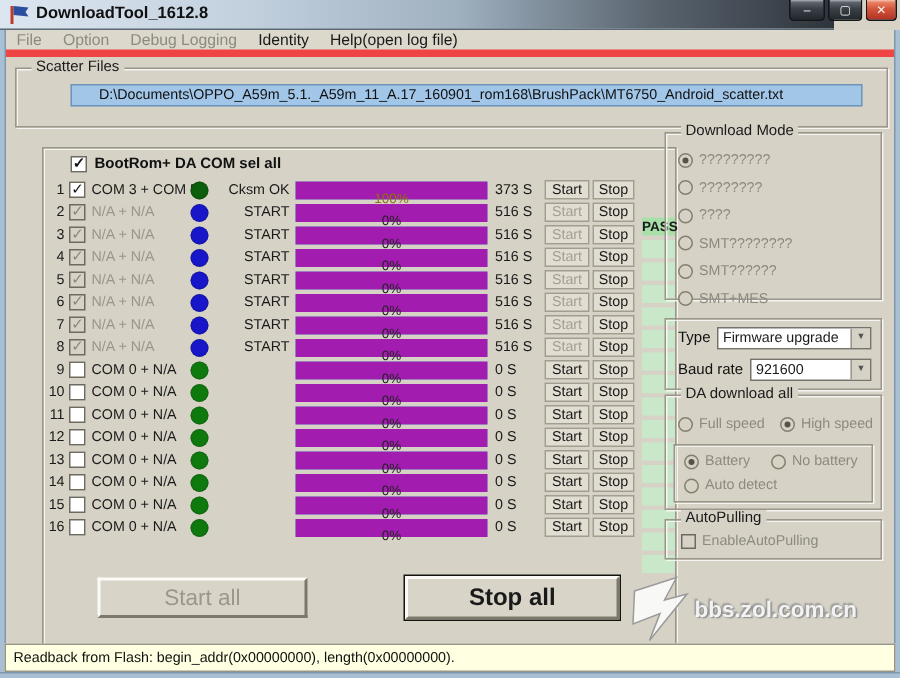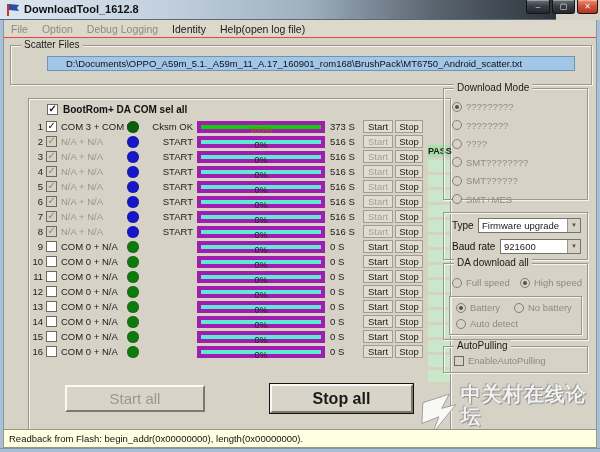--- a/index.html
+++ b/index.html
@@ -16,21 +16,21 @@
   .winbtn { position:absolute; top:0; height:14px; border:1px solid #14171a; border-top:none;
     border-radius:0 0 3px 3px; color:#f2f2f2; font-size:8px; line-height:13px; text-align:center;
     background:linear-gradient(#6a717a,#3a4047 45%,#23282d); box-shadow:inset 0 1px 0 rgba(255,255,255,.35); }
   .winbtn.close { background:linear-gradient(#ef9070,#d4553c 45%,#b23324); }
   .border-left  { position:absolute; left:0; top:20px; width:4px; height:428px; background:#a9bfd4; box-shadow:inset -1px 0 0 #7e97ad; }
   .border-right { position:absolute; right:0; top:20px; width:4px; height:428px; background:#a9bfd4; box-shadow:inset 1px 0 0 #7e97ad; }
   .border-bottom{ position:absolute; left:0; bottom:0; width:600px; height:4px; background:#a9bfd4; box-shadow:inset 0 1px 0 #7e97ad; }
 
   
   .menubar { position:absolute; left:4px; top:20px; width:592px; height:18px; background:#dcd8cc;
-    border-bottom:1px solid #ef4444; display:flex; align-items:center; }
+    border-bottom:5px solid #ef4444; display:flex; align-items:center; }
   .menu-item { padding:0 7px; font-size:10.5px; height:18px; line-height:18px; cursor:default; }
   .menu-item.disabled { color:#8d8a80; }
 
   
   .groupbox { position:absolute; border:1px solid #9a968a;
     box-shadow:inset 1px 1px 0 rgba(255,255,255,.75), 1px 1px 0 rgba(255,255,255,.75); }
   .grouplabel { position:absolute; top:-7px; left:10px; background:#d6d2c6; padding:0 3px; font-size:10px; }
 
   
   .scatter-path { position:absolute; left:36px; top:10px; width:528px; height:15px;
@@ -51,21 +51,21 @@
   .select-all { position:absolute; left:18px; top:5px; display:flex; align-items:center; gap:5px;
     font-weight:bold; font-size:10px; color:#111; }
   .rows { position:absolute; left:2px; top:20px; width:419px; }
   .row { display:flex; align-items:center; height:15px; }
   .c-num { width:12px; text-align:right; font-size:9.5px; flex:none; }
   .c-cb { margin-left:3px; }
   .c-com { width:58px; margin-left:4px; font-size:9.5px; white-space:nowrap; flex:none; }
   .c-com.dim { color:#9a968c; }
   .c-dot { width:12px; height:12px; border-radius:50%; margin-left:8px; flex:none; box-shadow:inset 0 0 1px rgba(0,0,0,.6); }
   .c-status { width:56px; margin-left:2px; text-align:right; font-size:9.5px; padding-right:4px; flex:none; }
-  .c-bar { width:128px; height:12px; border:4px solid #a21caf; background:#5eead4; position:relative; flex:none; }
+  .c-bar { width:128px; height:12px; border:6px solid #a21caf; background:#5eead4; position:relative; flex:none; }
   .c-fill { position:absolute; left:0; top:0; bottom:0; }
   .c-barlabel { position:absolute; left:0; right:0; text-align:center; font-size:9px; line-height:11px; }
   .c-time { width:31px; margin-left:5px; font-size:9.5px; flex:none; white-space:nowrap; }
   .c-btn { width:30px; height:13px; margin-left:2px; font-size:9.5px; line-height:11px; text-align:center;
     background:#e2ddd1; border:1px solid #a19d91; flex:none; cursor:default; }
   .c-btn.dis { color:#a39f94; }
   .c-btn.stop { width:28px; }
   .c-badge { width:22px; height:12px; margin-left:5px; font-size:9px; font-weight:bold; text-align:center;
     line-height:12px; flex:none;margin-top:48px; }
 
@@ -459,21 +459,20 @@
   </div>
 
   <div class="bigbtn disabled" style="left:65px; top:385px; width:140px; height:27px; font-size:15px; line-height:23px;">Start all</div>
   <div class="bigbtn default" style="left:270px; top:384px; width:143px; height:29px; font-size:16px; line-height:25px;">Stop all</div>
 
   <div class="watermark">
     <svg width="40" height="46" viewBox="0 0 40 46">
       <path d="M3 11 L31 2 L23 17 L38 13 L13 44 L20 26 L2 33 Z" fill="rgba(252,252,252,0.9)" stroke="#9a9a9a" stroke-width="1"></path>
     </svg>
     <div>
-      <div class="wm-text wm-cn">中关村在线论坛</div>
       <div class="wm-text wm-url">bbs.zol.com.cn</div>
     </div>
   </div>
 
   <div class="statusbar">
     <span>Readback from Flash:  begin_addr(0x00000000), length(0x00000000).</span>
   </div>
 
 </div>
 

